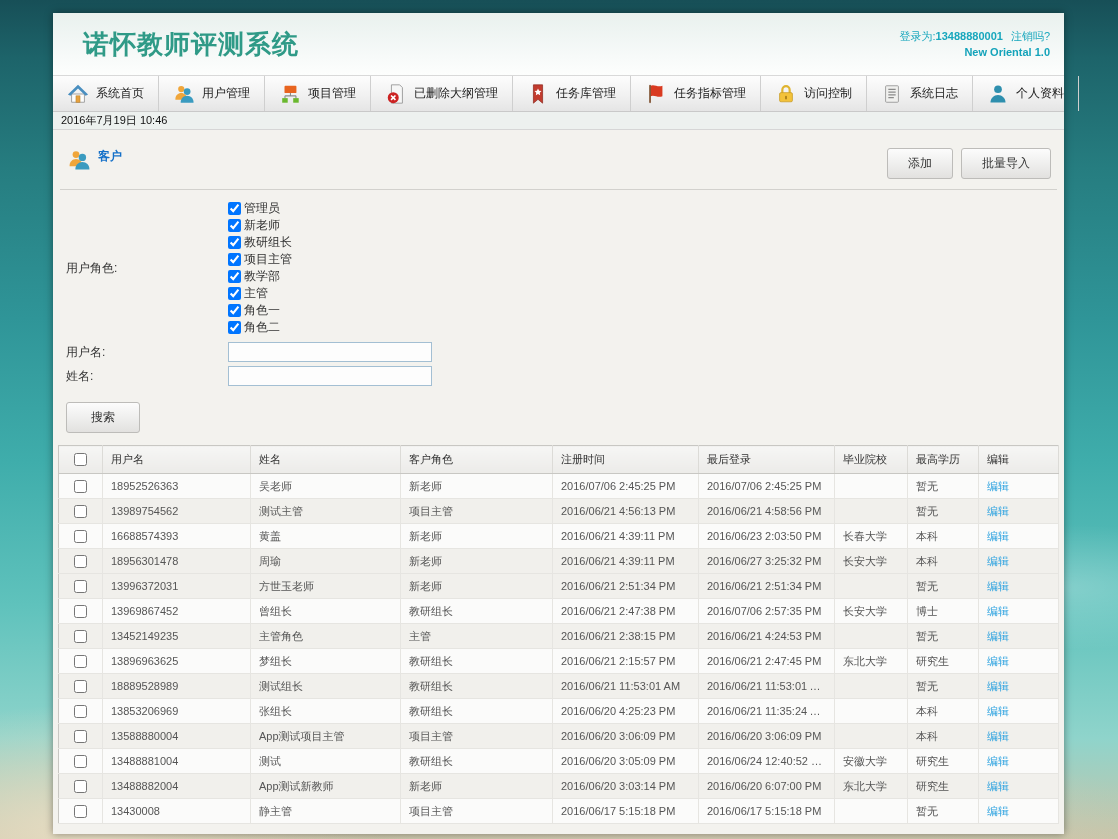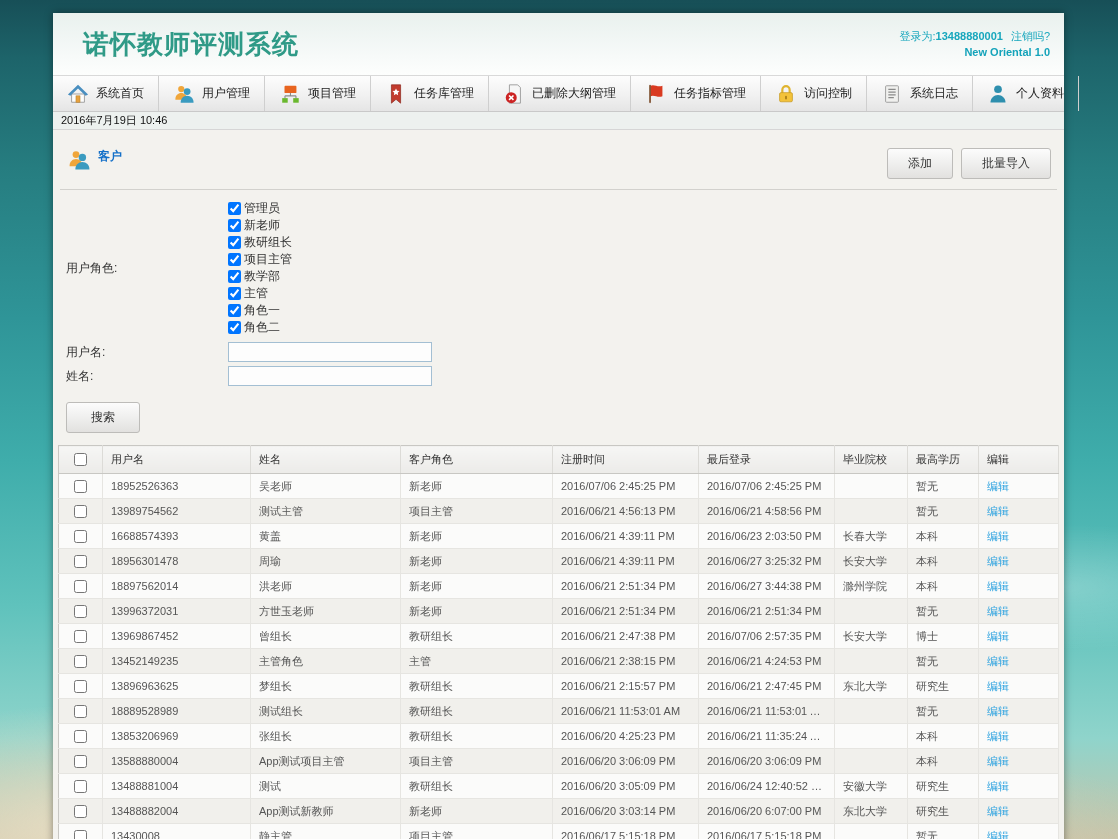--- a/index.html
+++ b/index.html
@@ -134,35 +134,35 @@
             <path d="M12.5 11v3M6.5 14h12M6.5 14v3M18.5 14v3" stroke="#8a8a8a" stroke-width="1.2" fill="none"></path>
             <rect x="3.5" y="16.5" width="6" height="5" fill="#6ab82e"></rect>
             <rect x="15.5" y="16.5" width="6" height="5" fill="#6ab82e"></rect>
           </svg>
         </span>
         <span class="nav-label">项目管理</span>
       </div>
       <div class="nav-item">
         <span class="nav-icon">
           <svg viewBox="0 0 24 24">
-            <path d="M7 2h10v20l-5-4.2L7 22z" fill="#c23b2e" stroke="#8e2a20" stroke-width="0.8"></path>
-            <path d="M12 6l1.2 2.4 2.6.4-1.9 1.9.45 2.6L12 12.1l-2.35 1.2.45-2.6-1.9-1.9 2.6-.4z" fill="#fff"></path>
-          </svg>
-        </span>
-        <span class="nav-label">任务库管理</span>
-      </div>
-      <div class="nav-item">
-        <span class="nav-icon">
-          <svg viewBox="0 0 24 24">
             <path d="M7 2h9l3 3v17H7z" fill="#f6f6f6" stroke="#999" stroke-width="1"></path>
             <circle cx="9" cy="16" r="6" fill="#cc2323"></circle>
             <path d="M6.6 13.6l4.8 4.8M11.4 13.6l-4.8 4.8" stroke="#fff" stroke-width="1.8"></path>
           </svg>
         </span>
         <span class="nav-label">已删除大纲管理</span>
+      </div>
+      <div class="nav-item">
+        <span class="nav-icon">
+          <svg viewBox="0 0 24 24">
+            <path d="M7 2h10v20l-5-4.2L7 22z" fill="#c23b2e" stroke="#8e2a20" stroke-width="0.8"></path>
+            <path d="M12 6l1.2 2.4 2.6.4-1.9 1.9.45 2.6L12 12.1l-2.35 1.2.45-2.6-1.9-1.9 2.6-.4z" fill="#fff"></path>
+          </svg>
+        </span>
+        <span class="nav-label">任务库管理</span>
       </div>
       <div class="nav-item">
         <span class="nav-icon">
           <svg viewBox="0 0 24 24">
             <path d="M6 3c4-2.2 8 2.2 13 0v11.5c-5 2.2-9-2.2-13 0z" fill="#d93a20"></path>
             <rect x="4.6" y="2" width="1.8" height="20" rx="0.9" fill="#7a4a28"></rect>
           </svg>
         </span>
         <span class="nav-label">任务指标管理</span>
       </div>
@@ -330,31 +330,20 @@
             <td class="cb-col"><input type="checkbox" style=""></td>
             <td>18956301478</td>
             <td>周瑜</td>
             <td>新老师</td>
             <td>2016/06/21 4:39:11 PM</td>
             <td>2016/06/27 3:25:32 PM</td>
             <td>长安大学</td>
             <td>本科</td>
             <td><a class="edit-link">编辑</a></td>
           </tr>
-          <tr class="odd">
-            <td class="cb-col"><input type="checkbox" style=""></td>
-            <td>18897562014</td>
-            <td>洪老师</td>
-            <td>新老师</td>
-            <td>2016/06/21 2:51:34 PM</td>
-            <td>2016/06/27 3:44:38 PM</td>
-            <td>滁州学院</td>
-            <td>本科</td>
-            <td><a class="edit-link">编辑</a></td>
-          </tr>
           <tr class="even">
             <td class="cb-col"><input type="checkbox" style=""></td>
             <td>13996372031</td>
             <td>方世玉老师</td>
             <td>新老师</td>
             <td>2016/06/21 2:51:34 PM</td>
             <td>2016/06/21 2:51:34 PM</td>
             <td></td>
             <td>暂无</td>
             <td><a class="edit-link">编辑</a></td>

